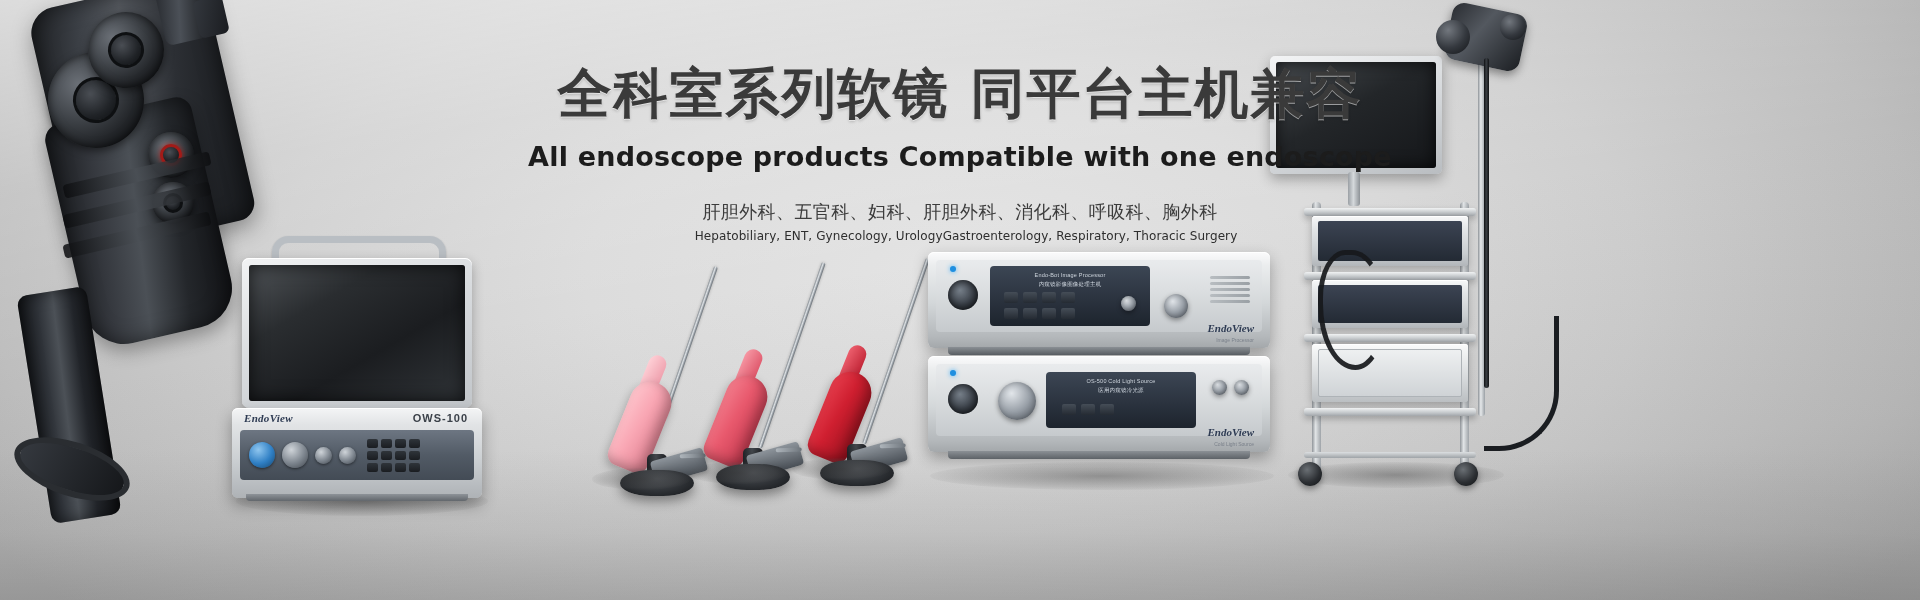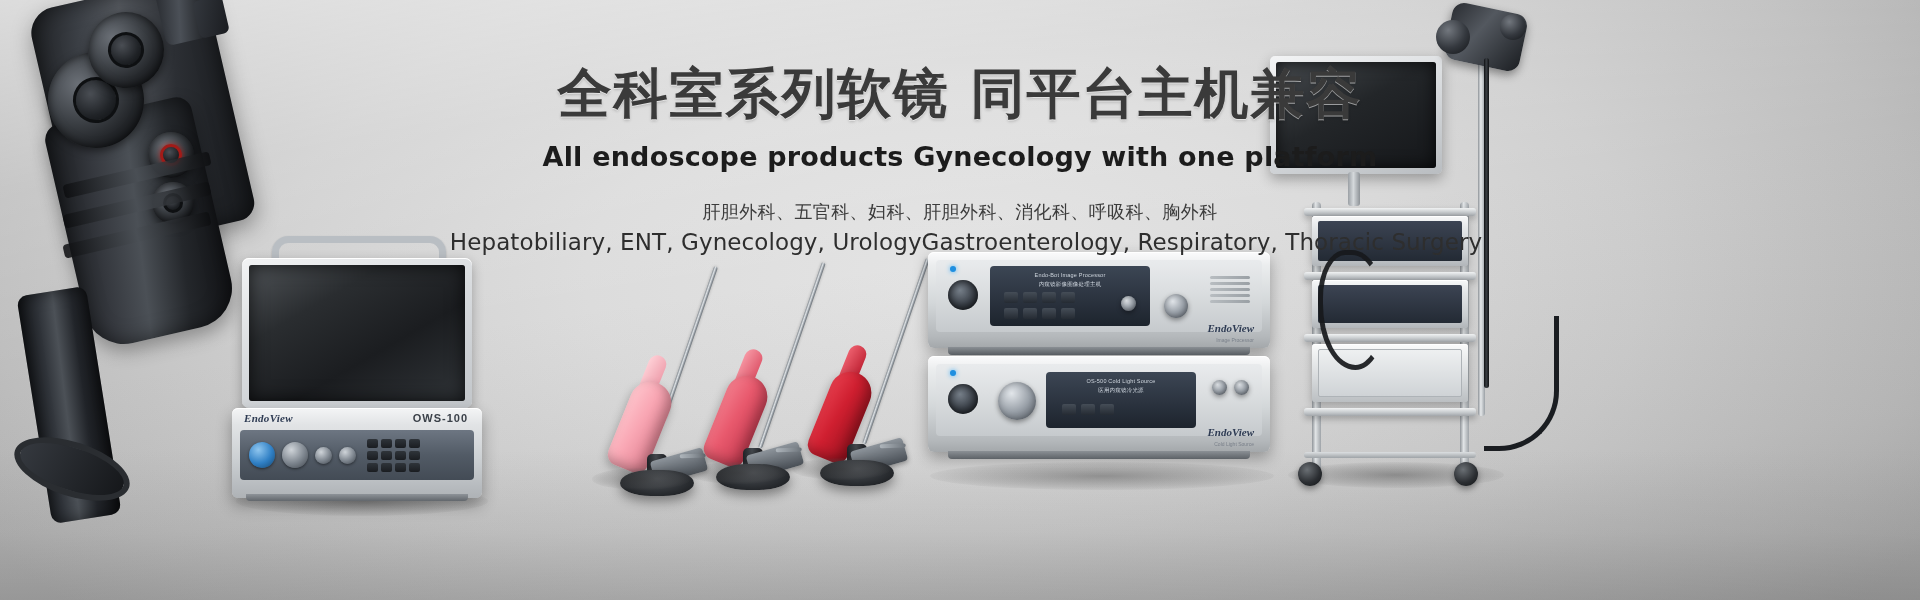--- a/index.html
+++ b/index.html
@@ -39,21 +39,21 @@
     color:#1c1c1c;
     font-family:"DejaVu Sans","Liberation Sans",sans-serif;
   }
   .spec-cn{
     margin:28px 0 0 0;
     font-size:18px;font-weight:400;color:#3c3c3c;letter-spacing:.4px;
     font-family:"DejaVu Sans","Liberation Sans",sans-serif;
   }
   .spec-en{
     margin:5px 0 0 0;
-    font-size:23px;font-weight:400;color:#2e2e2e;letter-spacing:.1px;
+    font-size:12px;font-weight:400;color:#2e2e2e;letter-spacing:.1px;
     font-family:"DejaVu Sans","Liberation Sans",sans-serif;
     padding-left:12px;
   }
 
   
   .prod{position:absolute;z-index:20;}
   .shadow-blob{
     position:absolute;border-radius:50%;
     background:radial-gradient(ellipse at 50% 50%, rgba(60,60,60,.42) 0%, rgba(90,90,90,.18) 55%, rgba(0,0,0,0) 78%);
     z-index:15;pointer-events:none;
@@ -538,18 +538,18 @@
     <div class="hs-pole"></div>
     <div class="hs-head"></div>
     <div class="hs-knob k1"></div>
     <div class="hs-knob k2"></div>
     <div class="hs-cable"></div>
     <div class="hs-cable2"></div>
   </div>
 
   <div class="textblock">
     <h1 class="headline">全科室系列软镜 同平台主机兼容</h1>
-    <p class="subhead">All endoscope products Gynecology with one platform</p>
+    <p class="subhead">All endoscope products Compatible with one endoscope</p>
     <p class="spec-cn">肝胆外科、五官科、妇科、肝胆外科、消化科、呼吸科、胸外科</p>
     <p class="spec-en">Hepatobiliary, ENT, Gynecology, UrologyGastroenterology, Respiratory, Thoracic Surgery</p>
   </div>
 
 </div>
 
 </body></html>

